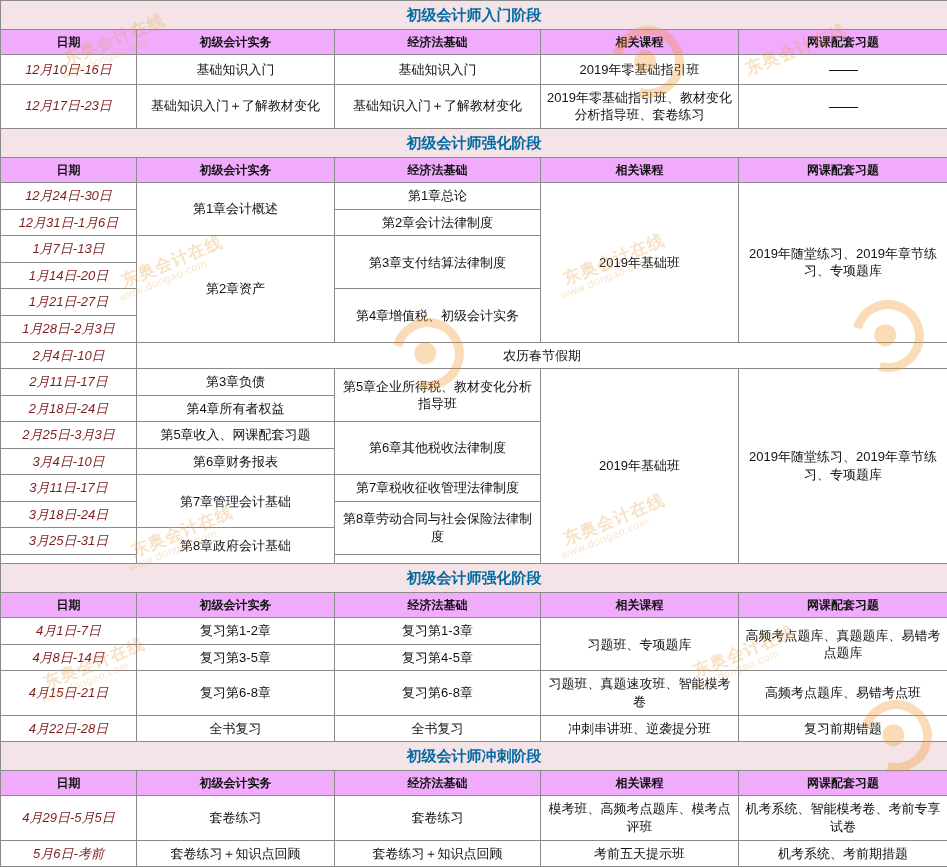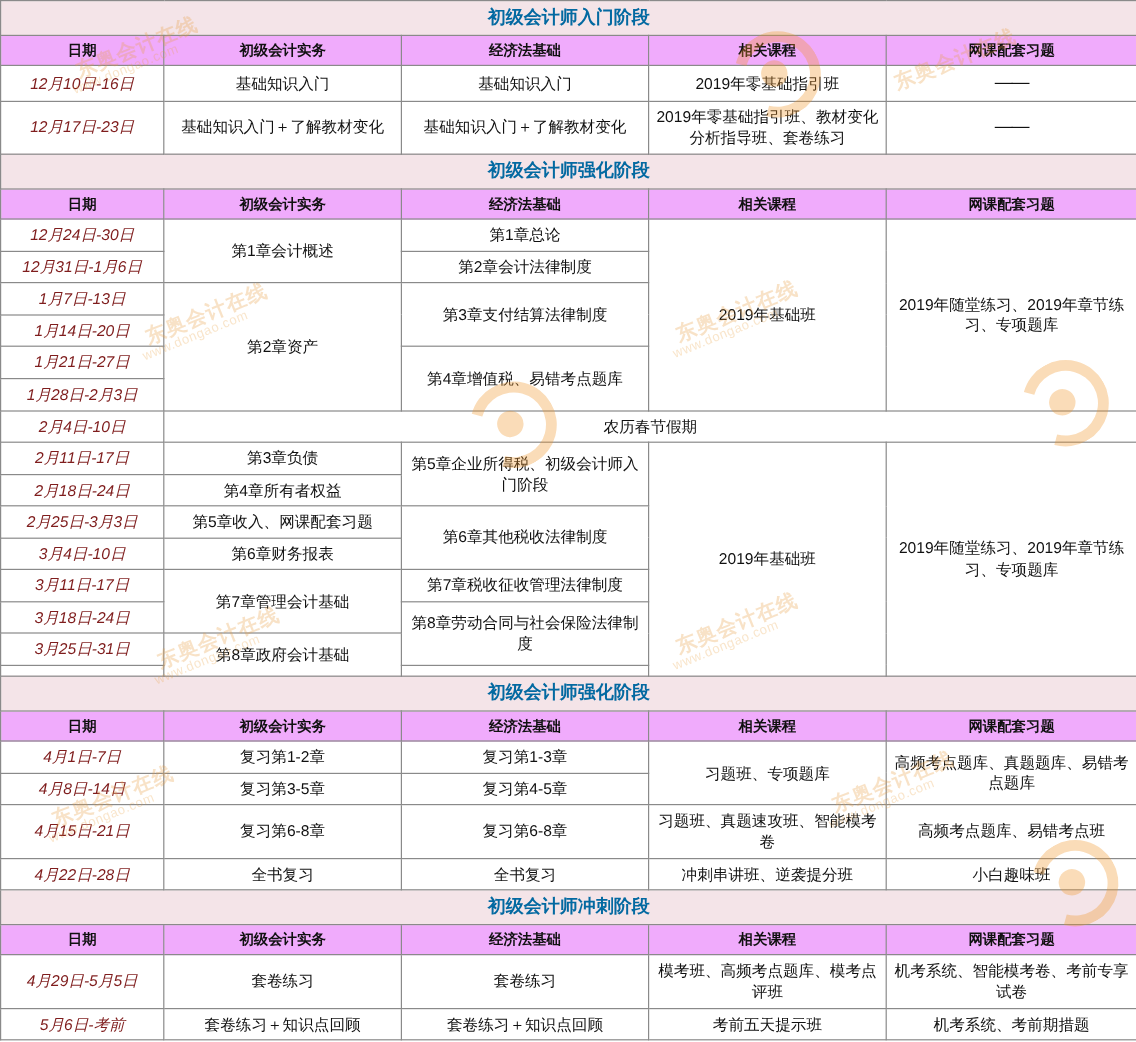--- a/index.html
+++ b/index.html
@@ -181,34 +181,34 @@
     <tr>
       <td class="date-cell">1月7日-13日</td>
       <td rowspan="4">第2章资产</td>
       <td rowspan="2">第3章支付结算法律制度</td>
     </tr>
     <tr>
       <td class="date-cell">1月14日-20日</td>
     </tr>
     <tr>
       <td class="date-cell">1月21日-27日</td>
-      <td rowspan="2">第4章增值税、易错考点题库</td>
+      <td rowspan="2">第4章增值税、初级会计实务</td>
     </tr>
     <tr>
       <td class="date-cell">1月28日-2月3日</td>
     </tr>
     <tr>
       <td class="date-cell">2月4日-10日</td>
       <td colspan="4">农历春节假期</td>
     </tr>
 
     <tr>
       <td class="date-cell">2月11日-17日</td>
       <td>第3章负债</td>
-      <td rowspan="2">第5章企业所得税、初级会计师入门阶段</td>
+      <td rowspan="2">第5章企业所得税、教材变化分析指导班</td>
       <td rowspan="8">2019年基础班</td>
       <td rowspan="8">2019年随堂练习、2019年章节练习、专项题库</td>
     </tr>
     <tr>
       <td class="date-cell">2月18日-24日</td>
       <td>第4章所有者权益</td>
     </tr>
     <tr>
       <td class="date-cell">2月25日-3月3日</td>
       <td>第5章收入、网课配套习题</td>
@@ -263,21 +263,21 @@
       <td>复习第6-8章</td>
       <td>复习第6-8章</td>
       <td>习题班、真题速攻班、智能模考卷</td>
       <td>高频考点题库、易错考点班</td>
     </tr>
     <tr>
       <td class="date-cell">4月22日-28日</td>
       <td>全书复习</td>
       <td>全书复习</td>
       <td>冲刺串讲班、逆袭提分班</td>
-      <td>小白趣味班</td>
+      <td>复习前期错题</td>
     </tr>
 
     <tr class="section-head">
       <td colspan="5">初级会计师冲刺阶段</td>
     </tr>
     <tr class="col-head">
       <td>日期</td>
       <td>初级会计实务</td>
       <td>经济法基础</td>
       <td>相关课程</td>

